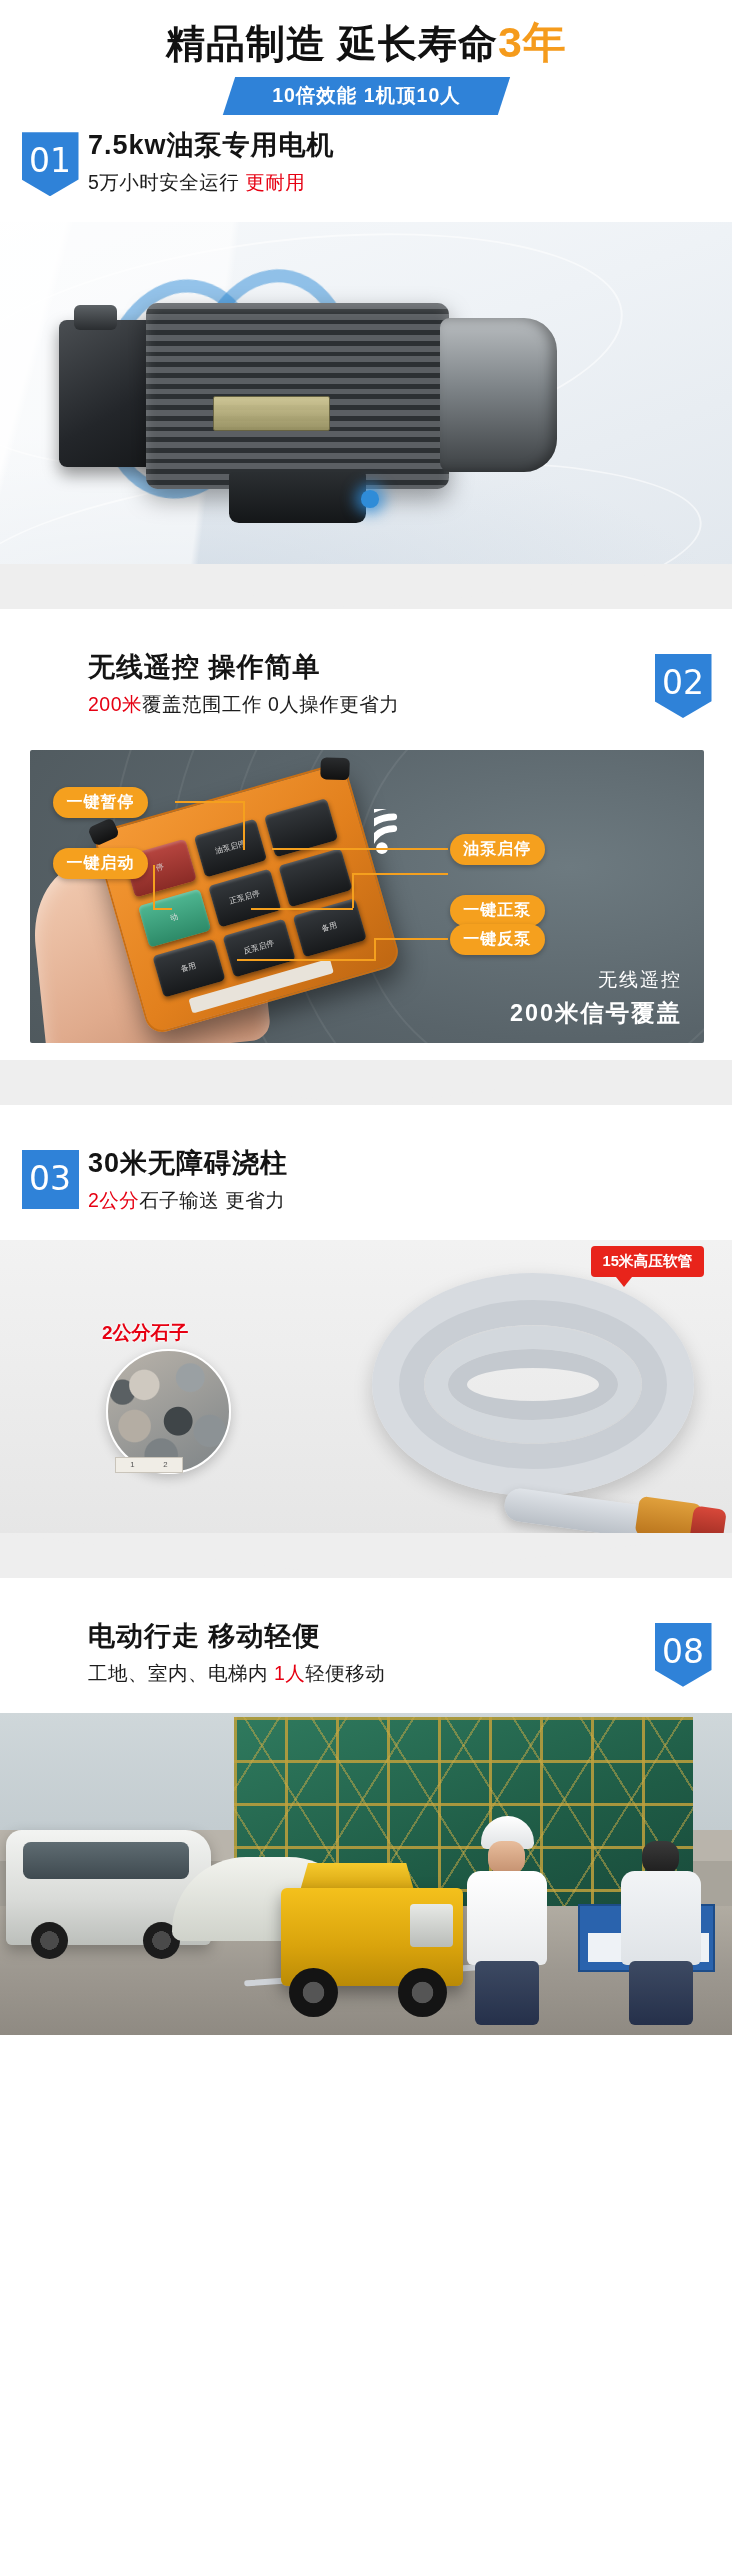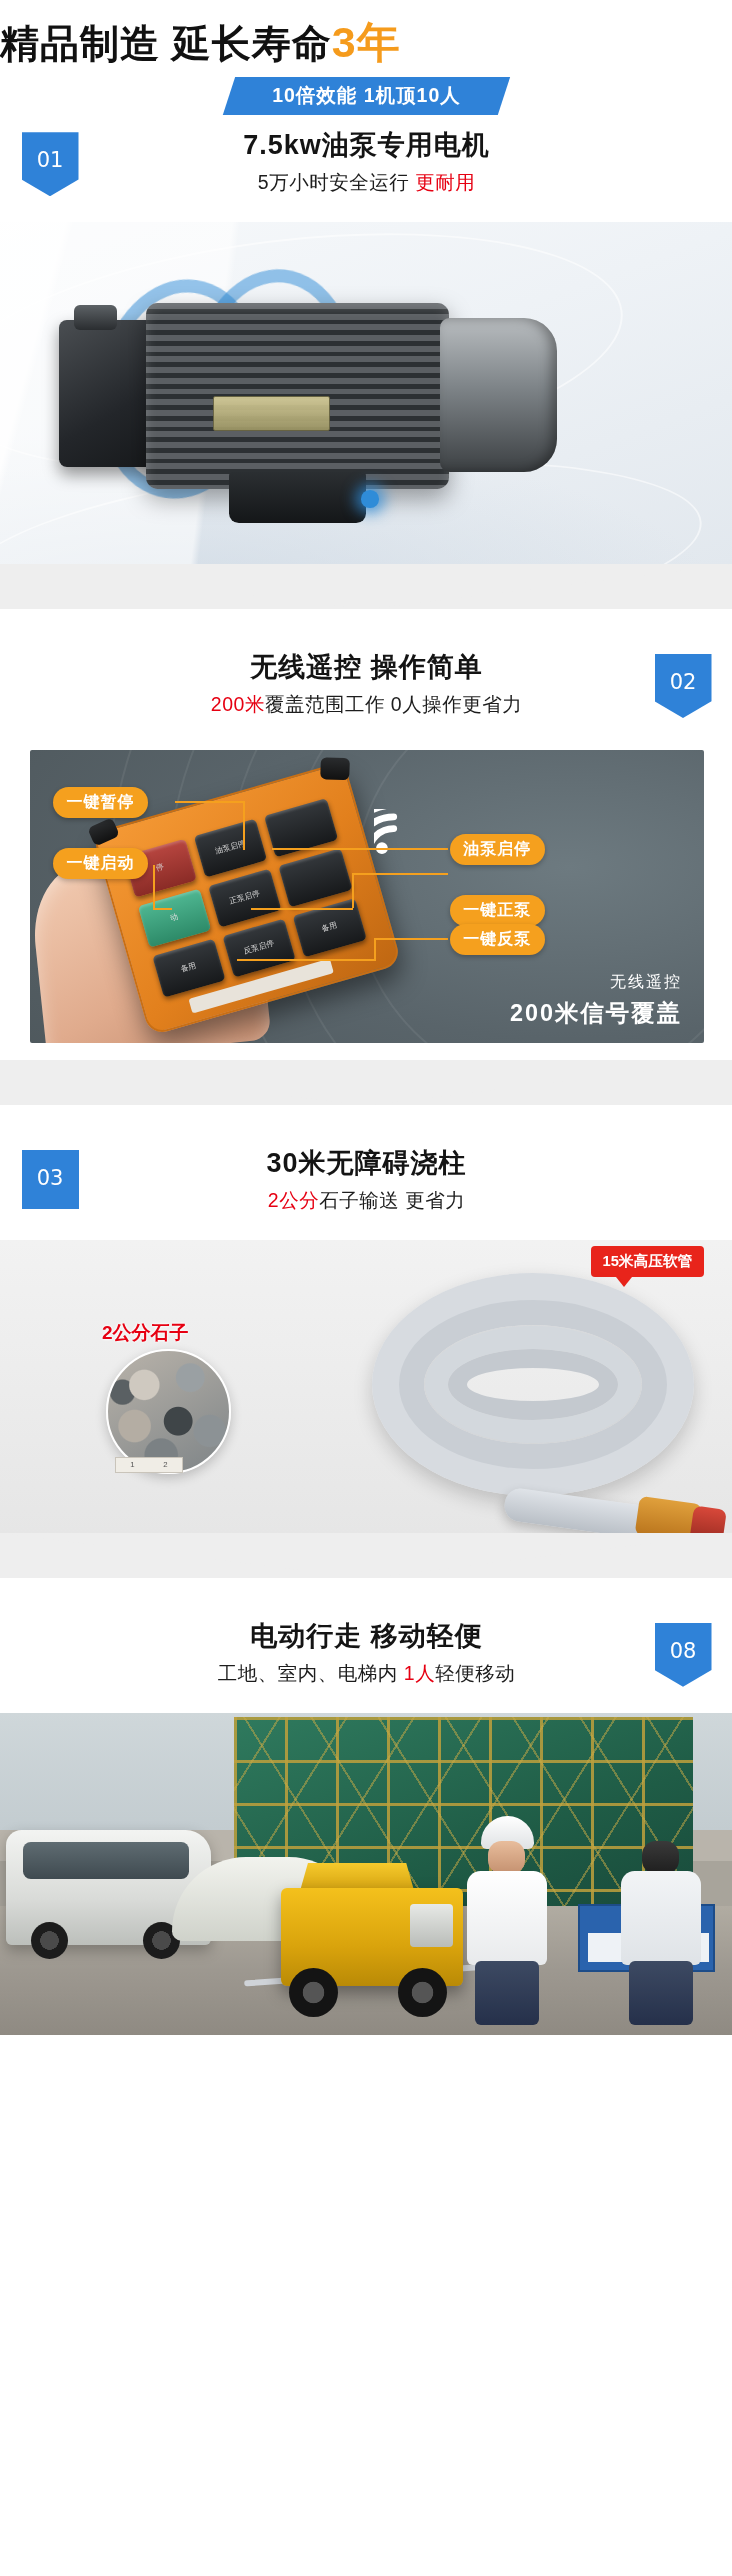--- a/index.html
+++ b/index.html
@@ -6,51 +6,51 @@
   * { margin:0; padding:0; box-sizing:border-box; }
   html,body { background:#fff; }
   body {
     width:733px; height:2576px; position:relative; overflow:hidden;
     font-family:"Liberation Sans","DejaVu Sans",sans-serif;
     color:#1a1a1a;
   }
   .page { width:733px; height:2576px; position:relative; background:#fff; }
 
   
-  .top-title-block { padding-top:17.6px; text-align:left; }
+  .top-title-block { padding-top:17.6px; text-align:center; }
   .main-title {
     font-size:39px; font-weight:bold; letter-spacing:1px;
     line-height:1.15; color:#111;
   }
   .main-title .accent { color:#f59b1c; font-size:43px; }
   .sub-banner-wrap { margin-top:9.8px; display:flex; justify-content:center; }
   .sub-banner {
     background:#2f82d8; color:#fff; font-size:19.5px; font-weight:bold;
     padding:4.9px 43px 5.9px 43px; letter-spacing:1px;
     transform:skewX(-18deg);
     display:inline-block;
   }
   .sub-banner span { display:inline-block; transform:skewX(18deg); }
 
   
   .sec-head {
     position:relative; height:94px; margin-top:13.7px;
   }
   .badge {
     position:absolute; top:3.9px; width:57px; height:64px;
-    background:#2f82d8; color:#fff; font-size:21px; font-weight:500;
+    background:#2f82d8; color:#fff; font-size:33px; font-weight:500;
     text-align:center; line-height:57px;
     clip-path:polygon(0 0,100% 0,100% 74%,50% 100%,0 74%);
     font-family:"DejaVu Sans",sans-serif;
   }
   .badge.left { left:21.5px; }
   .badge.right { right:21.5px; }
   .badge.square { clip-path:none; height:59px; line-height:57px; }
 
-  .head-text { text-align:center; padding:0 88px; }
+  .head-text { padding:0 88px; }
   .head-line1 {
     font-size:27px; font-weight:bold; letter-spacing:1px; color:#141414;
     line-height:1.3;
   }
   .head-line2 {
     font-size:19.5px; color:#1d1d1d; margin-top:5.9px; letter-spacing:0.5px;
   }
   .red { color:#e60012; font-weight:normal; }
 
   
@@ -205,21 +205,21 @@
     padding:4.9px 13.7px; border-radius:15.6px; white-space:nowrap;
     box-shadow:0 2px 4.9px rgba(0,0,0,.25);
   }
   .leader { position:absolute; background:#f5a01e; }
   .leader.h { height:2px; }
   .leader.v { width:2px; }
 
   .photo-02-caption {
     position:absolute; right:21.5px; bottom:13.7px; text-align:right; color:#fff;
   }
-  .photo-02-caption .c1 { font-size:16px; letter-spacing:2px; }
+  .photo-02-caption .c1 { font-size:19px; letter-spacing:2px; }
   .photo-02-caption .c2 { font-size:23.4px; font-weight:bold; letter-spacing:2px; margin-top:3.9px; }
 
   
   .photo-03 {
     position:relative; width:733px; height:293px;
     background:linear-gradient(#f2f2f2,#ebebeb 60%,#e6e6e6);
     overflow:hidden;
   }
   .hose-coil {
     position:absolute; right:39px; top:33px; width:322px; height:223px;

